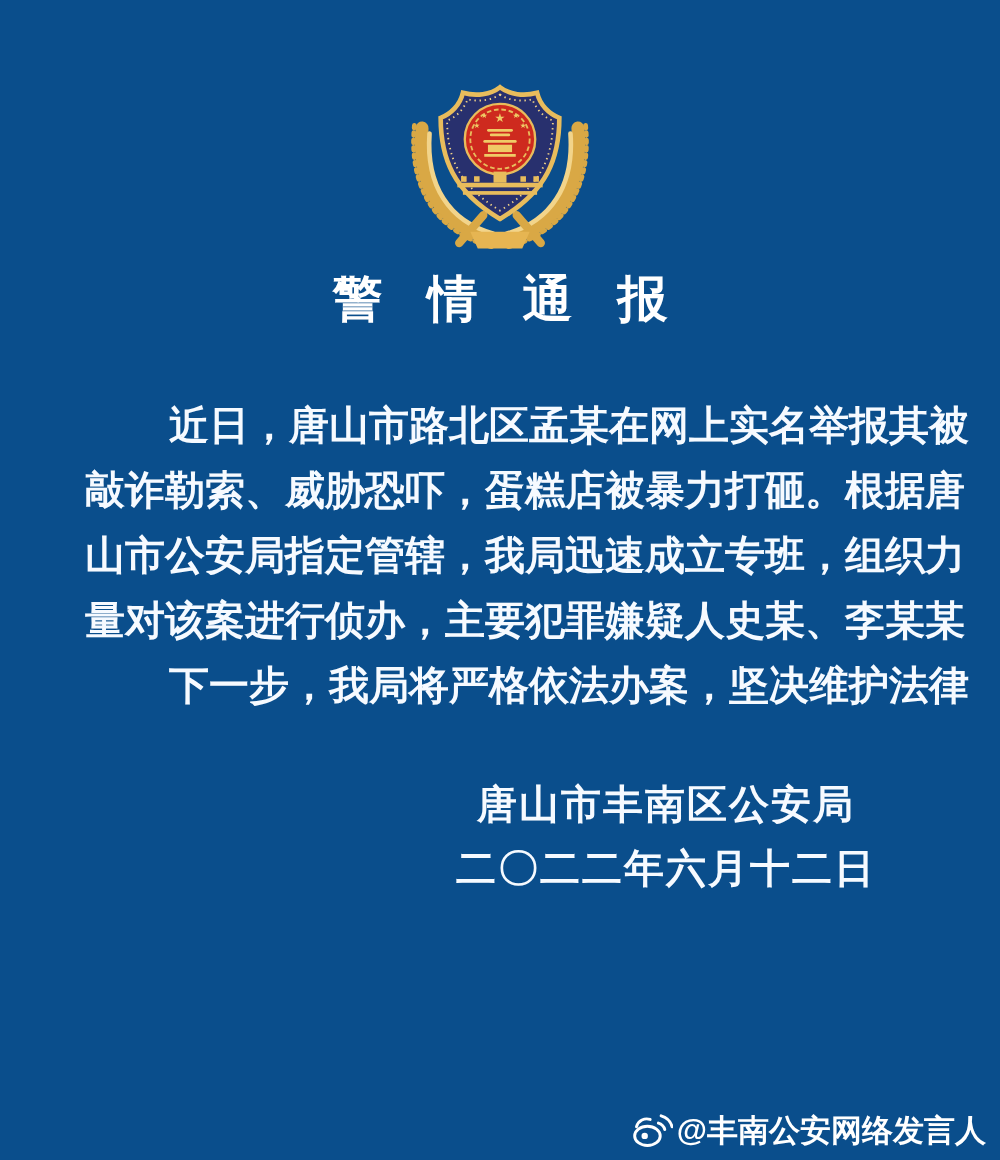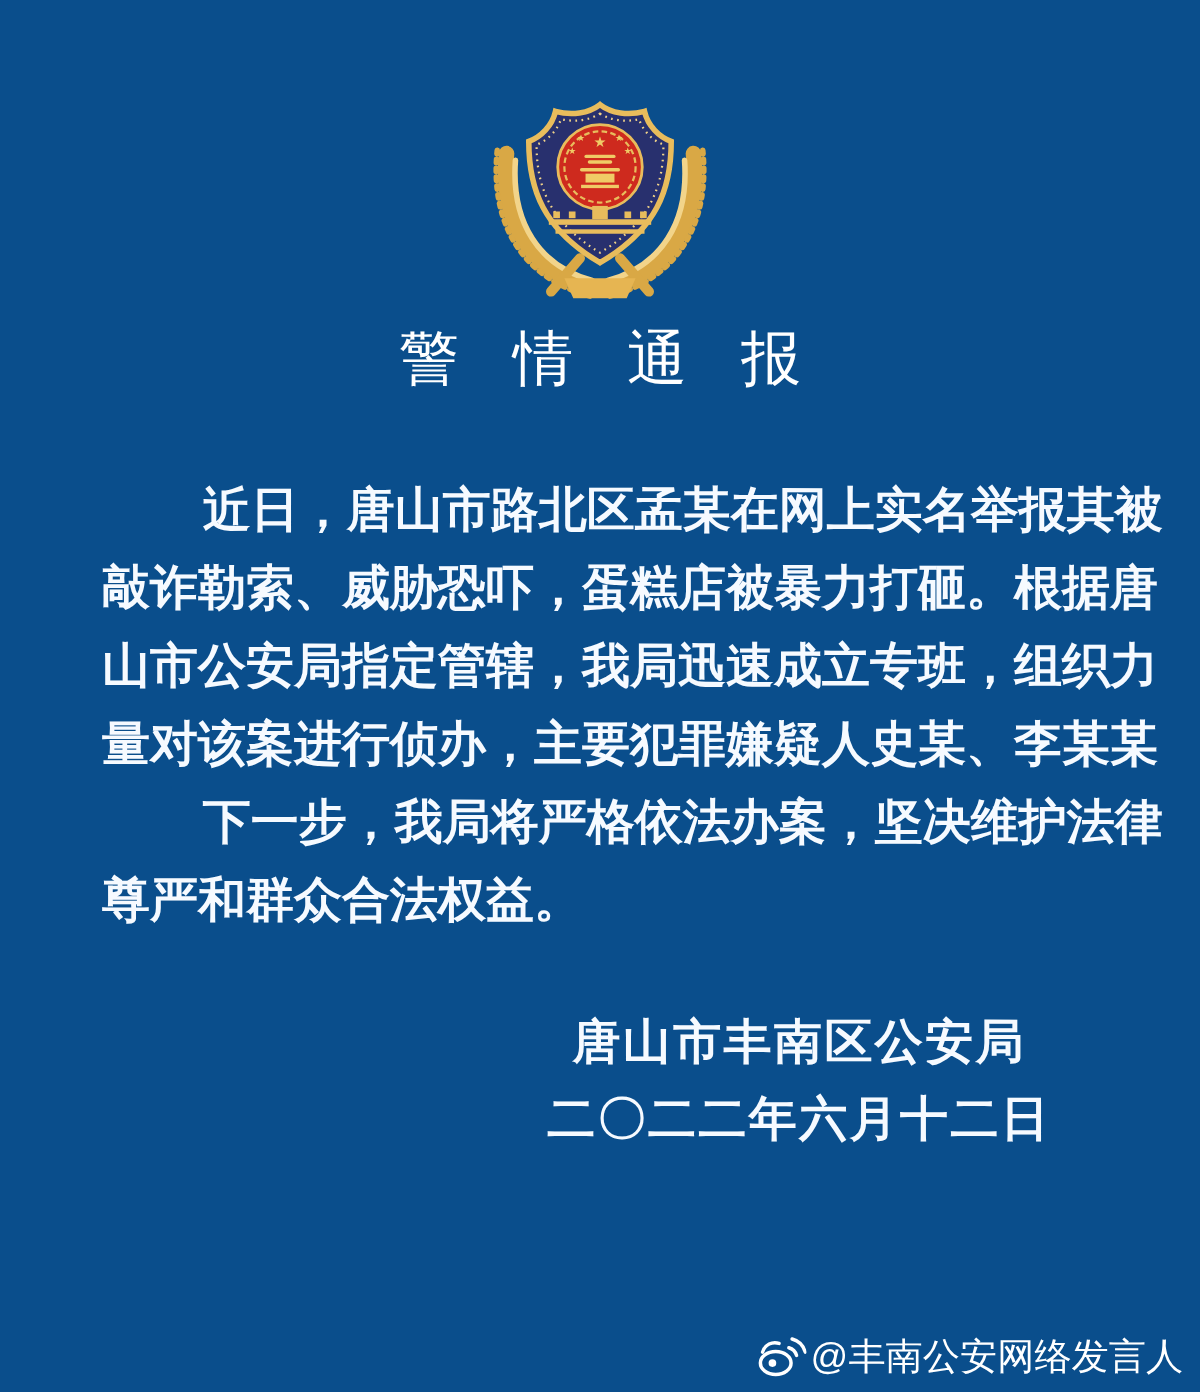--- a/index.html
+++ b/index.html
@@ -3,40 +3,40 @@
 <meta charset="utf-8">
 <style>
   html,body{margin:0;padding:0;background:#0A4E8C;}
   .page{
     position:relative;width:1000px;height:1160px;overflow:hidden;
     background:#0A4E8C;color:#FAFCFF;
     font-family:"Liberation Sans",sans-serif;
   }
   .emblem-wrap{padding-top:76px;display:flex;justify-content:center;}
   .title{
-    margin-top:16px;text-align:center;font-size:50px;font-weight:400;
+    margin-top:16px;text-align:center;font-size:50px;font-weight:700;
     line-height:52px;color:#FFFFFF;
   }
   .title span{letter-spacing:45px;margin-right:-45px;}
   .body{
     margin-top:68px;padding-left:85px;padding-right:70px;
     font-size:40px;font-weight:700;color:#F6FAFF;
   }
   .body-line{height:65px;line-height:65px;white-space:nowrap;}
   .body-line.justify{display:flex;justify-content:space-between;}
   .body-line.indent{padding-left:84px;}
   .signature{
     margin-top:54px;width:100%;text-align:center;transform:translateX(166px);
     font-size:40px;font-weight:700;color:#F6FAFF;
   }
   .signature .sig-line{line-height:64px;letter-spacing:2px;}
   .watermark{
     position:absolute;right:14px;bottom:8px;
     display:flex;align-items:center;gap:4px;
-    font-size:31px;font-weight:400;color:#FFFFFF;
+    font-size:31px;font-weight:700;color:#FFFFFF;
   }
   .watermark .weibo{display:block;margin-top:-4px;}
 </style>
 </head>
 <body>
 
 <div class="page">
 
   <div class="emblem-wrap">
     <svg width="204" height="181" viewBox="0 0 220 195">
@@ -202,21 +202,20 @@
         <span>办</span>
         <span>案</span>
         <span>，</span>
         <span>坚</span>
         <span>决</span>
         <span>维</span>
         <span>护</span>
         <span>法</span>
         <span>律</span>
       </div>
-      <div class="body-line">尊严和群众合法权益。</div>
     </div>
 
   <div class="signature">
     <div class="sig-line">唐山市丰南区公安局</div>
     <div class="sig-line">二〇二二年六月十二日</div>
   </div>
 
   <div class="watermark">
     <svg class="weibo" width="42" height="37" viewBox="0 0 46 40">
       <g stroke="#FFFFFF" fill="none" stroke-width="3.2" stroke-linecap="round">

